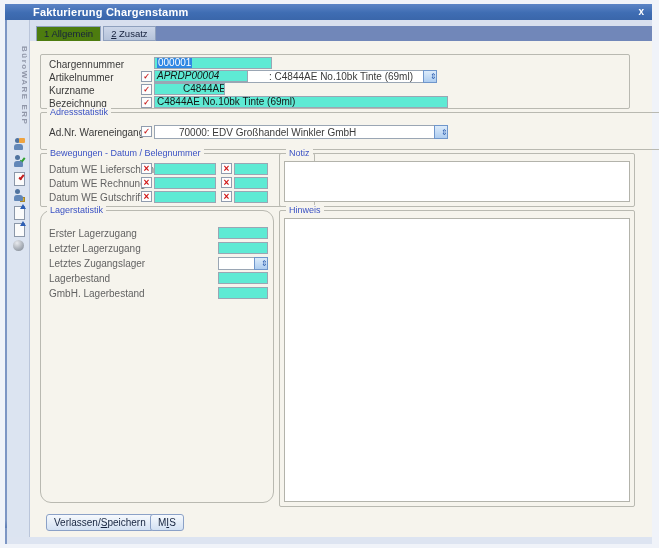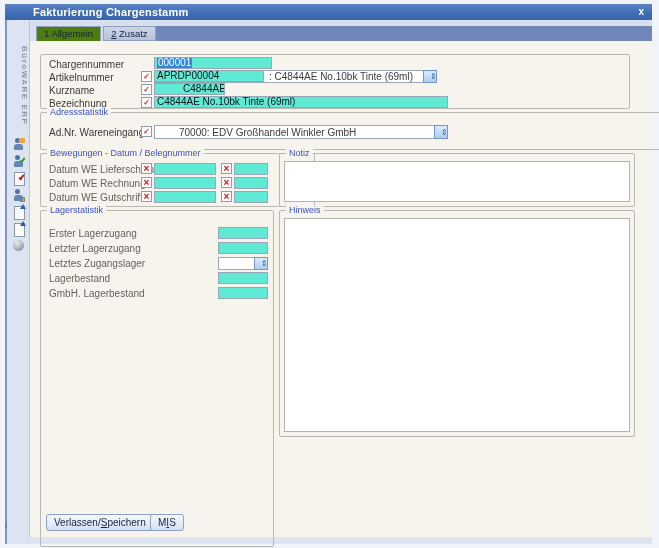--- a/index.html
+++ b/index.html
@@ -148,21 +148,21 @@
 
       <div class="fs" style="left:10px;top:13px;width:590px;height:55px;">
         <span class="lbl" style="left:8px;top:4px;">Chargennummer</span>
         <div class="fld" style="left:113px;top:2px;width:118px;">
           <span class="sel">000001</span>
         </div>
 
         <span class="lbl" style="left:8px;top:17px;">Artikelnummer</span>
         <button class="btn11 chk" style="left:100px;top:16px;">✓</button>
         <div class="combo" style="left:113px;top:15px;width:283px;height:13px;">
-          <span class="fld" style="left:-1px;top:-1px;width:110px;">APRDP00004</span>
+          <span class="fld" style="left:-1px;top:-1px;width:94px;font-style:italic;">APRDP00004</span>
           <span class="lbl" style="left:114px;top:0px;">: C4844AE No.10bk Tinte (69ml)</span>
           <button class="spin" style="height:13px;">⇕</button>
         </div>
 
         <span class="lbl" style="left:8px;top:30px;">Kurzname</span>
         <button class="btn11 chk" style="left:100px;top:29px;">✓</button>
         <div class="fld" style="left:113px;top:28px;width:71px;padding-left:28px;">C4844AE</div>
 
         <span class="lbl" style="left:8px;top:43px;">Bezeichnung</span>
         <button class="btn11 chk" style="left:100px;top:42px;">✓</button>
@@ -194,21 +194,21 @@
         <button class="btn11 clr" style="left:180px;top:23px;">×</button>
         <div class="fld" style="left:193px;top:23px;width:34px;"></div>
 
         <span class="lbl grey" style="left:8px;top:38px;">Datum WE Gutschrift</span>
         <button class="btn11 clr" style="left:100px;top:37px;">×</button>
         <div class="fld" style="left:113px;top:37px;width:62px;"></div>
         <button class="btn11 clr" style="left:180px;top:37px;">×</button>
         <div class="fld" style="left:193px;top:37px;width:34px;"></div>
       </div>
 
-      <div class="fs" style="left:10px;top:169px;width:234px;height:337px;">
+      <div class="fs" style="left:10px;top:169px;width:234px;height:293px;border-radius:11px;">
         <span class="legend">Lagerstatistik</span>
 
         <span class="lbl grey" style="left:8px;top:17px;">Erster Lagerzugang</span>
         <div class="fld" style="left:177px;top:16px;width:50px;"></div>
 
         <span class="lbl grey" style="left:8px;top:32px;">Letzter Lagerzugang</span>
         <div class="fld" style="left:177px;top:31px;width:50px;"></div>
 
         <span class="lbl grey" style="left:8px;top:47px;">Letztes Zugangslager</span>
         <div class="combo" style="left:177px;top:46px;width:50px;height:13px;">
@@ -221,21 +221,21 @@
 
         <span class="lbl grey" style="left:8px;top:77px;">GmbH. Lagerbestand</span>
         <div class="fld" style="left:177px;top:76px;width:50px;"></div>
       </div>
 
       <div class="fs" style="left:249px;top:112px;width:356px;height:54px;">
         <span class="legend">Notiz</span>
         <div class="area"></div>
       </div>
 
-      <div class="fs" style="left:249px;top:169px;width:356px;height:227px;">
+      <div class="fs" style="left:249px;top:169px;width:356px;height:297px;">
         <span class="legend">Hinweis</span>
         <div class="area"></div>
       </div>
 
       <button class="fbtn" style="left:16px;top:473px;"><span>Verlassen/</span><span class="u">S</span><span>peichern</span></button>
       <button class="fbtn" style="left:120px;top:473px;"><span>M</span><span class="u">I</span><span>S</span></button>
 
     </div>
   </div>
 </div>

